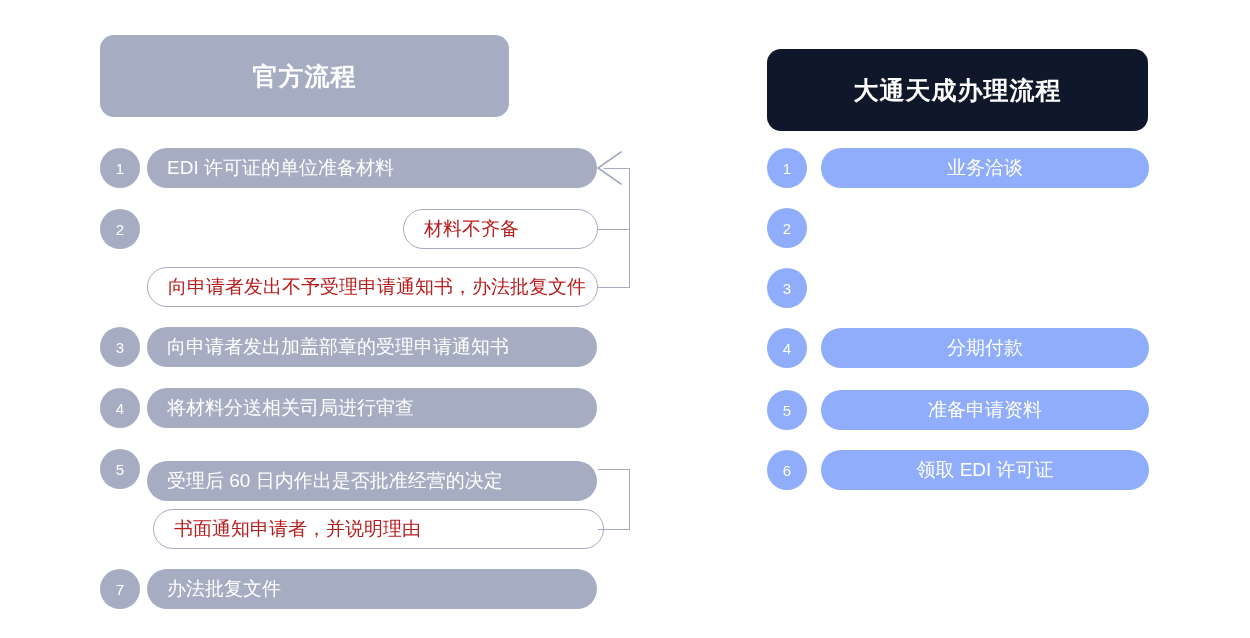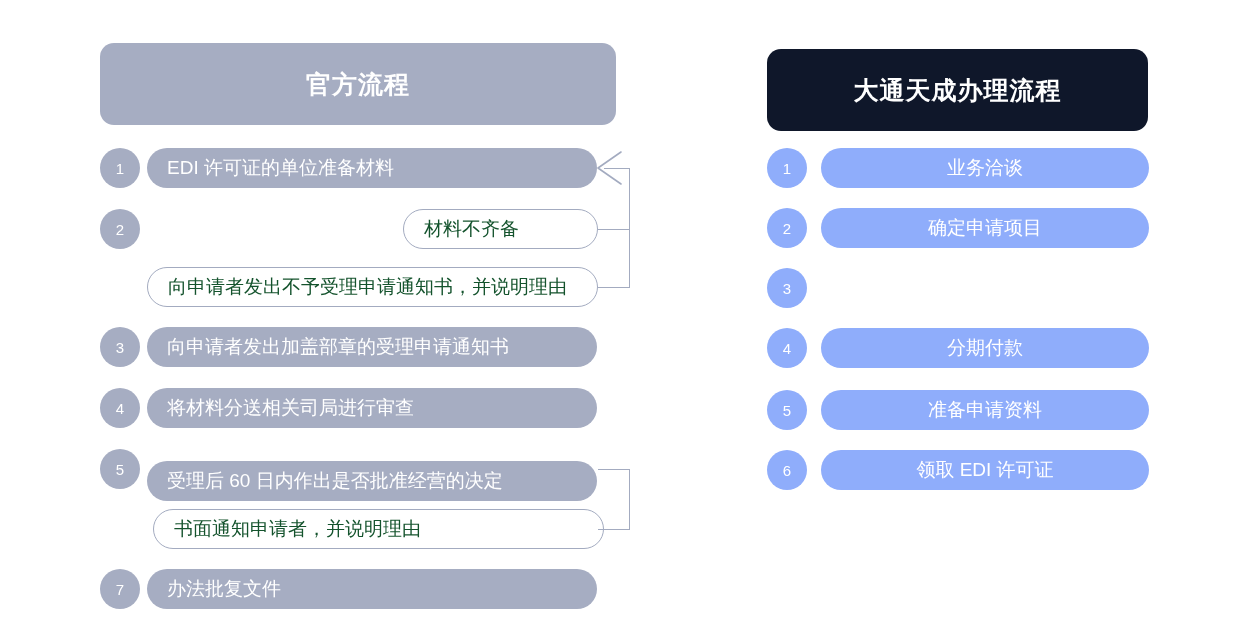--- a/index.html
+++ b/index.html
@@ -27,21 +27,21 @@
     position: absolute;
     display: flex;
     align-items: center;
     justify-content: center;
     border-radius: 14px;
     font-size: 25px;
     font-weight: bold;
     color: #ffffff;
     letter-spacing: 1px;
   }
-  .col-header.left  { left: 100px; top: 43px; width: 516px; height: 82px; background: #a6adc2; }
+  .col-header.left  { left: 100px; top: 35px; width: 409px; height: 82px; background: #a6adc2; }
   .col-header.right { left: 767px; top: 49px; width: 381px; height: 82px; background: #0f172a; }
 
   
   .row {
     position: absolute;
     height: 40px;
     display: flex;
     align-items: center;
   }
   .num-circle {
@@ -72,21 +72,21 @@
     padding-left: 20px;
     justify-content: flex-start;
   }
   .pill.blue {
     background: #8fadfb;
     color: #ffffff;
     justify-content: center;
   }
   .pill.outline {
     background: #ffffff;
-    color: #14532d;
+    color: #b91c1c;
     border: 1.4px solid #a3abc0;
     padding-left: 20px;
     justify-content: flex-start;
   }
 
   
   .row-l { left: 100px; }
   .row-l .pill { margin-left: 7px; }
 
   
@@ -127,21 +127,21 @@
 
   <div class="row row-l" style="top:209px;">
     <div class="num-circle gray">2</div>
   </div>
 
   <div class="free-pill" style="left:403px; top:209px;">
     <div class="pill outline" style="width:195px;">材料不齐备</div>
   </div>
 
   <div class="free-pill" style="left:147px; top:267px;">
-    <div class="pill outline" style="width:451px;">向申请者发出不予受理申请通知书，并说明理由</div>
+    <div class="pill outline" style="width:451px;">向申请者发出不予受理申请通知书，办法批复文件</div>
   </div>
 
   <div class="row row-l" style="top:327px;">
     <div class="num-circle gray">3</div>
     <div class="pill gray" style="width:450px;">向申请者发出加盖部章的受理申请通知书</div>
   </div>
 
   <div class="row row-l" style="top:388px;">
     <div class="num-circle gray">4</div>
     <div class="pill gray" style="width:450px;font-family:Liberation Serif, serif;">将材料分送相关司局进行审查</div>
@@ -178,21 +178,20 @@
 
   <div class="col-header right">大通天成办理流程</div>
 
   <div class="row row-r" style="top:148px;">
     <div class="num-circle blue">1</div>
     <div class="pill blue">业务洽谈</div>
   </div>
 
   <div class="row row-r" style="top:208px;">
     <div class="num-circle blue">2</div>
-    <div class="pill blue">确定申请项目</div>
   </div>
 
   <div class="row row-r" style="top:268px;">
     <div class="num-circle blue">3</div>
   </div>
 
   <div class="row row-r" style="top:328px;">
     <div class="num-circle blue">4</div>
     <div class="pill blue">分期付款</div>
   </div>

